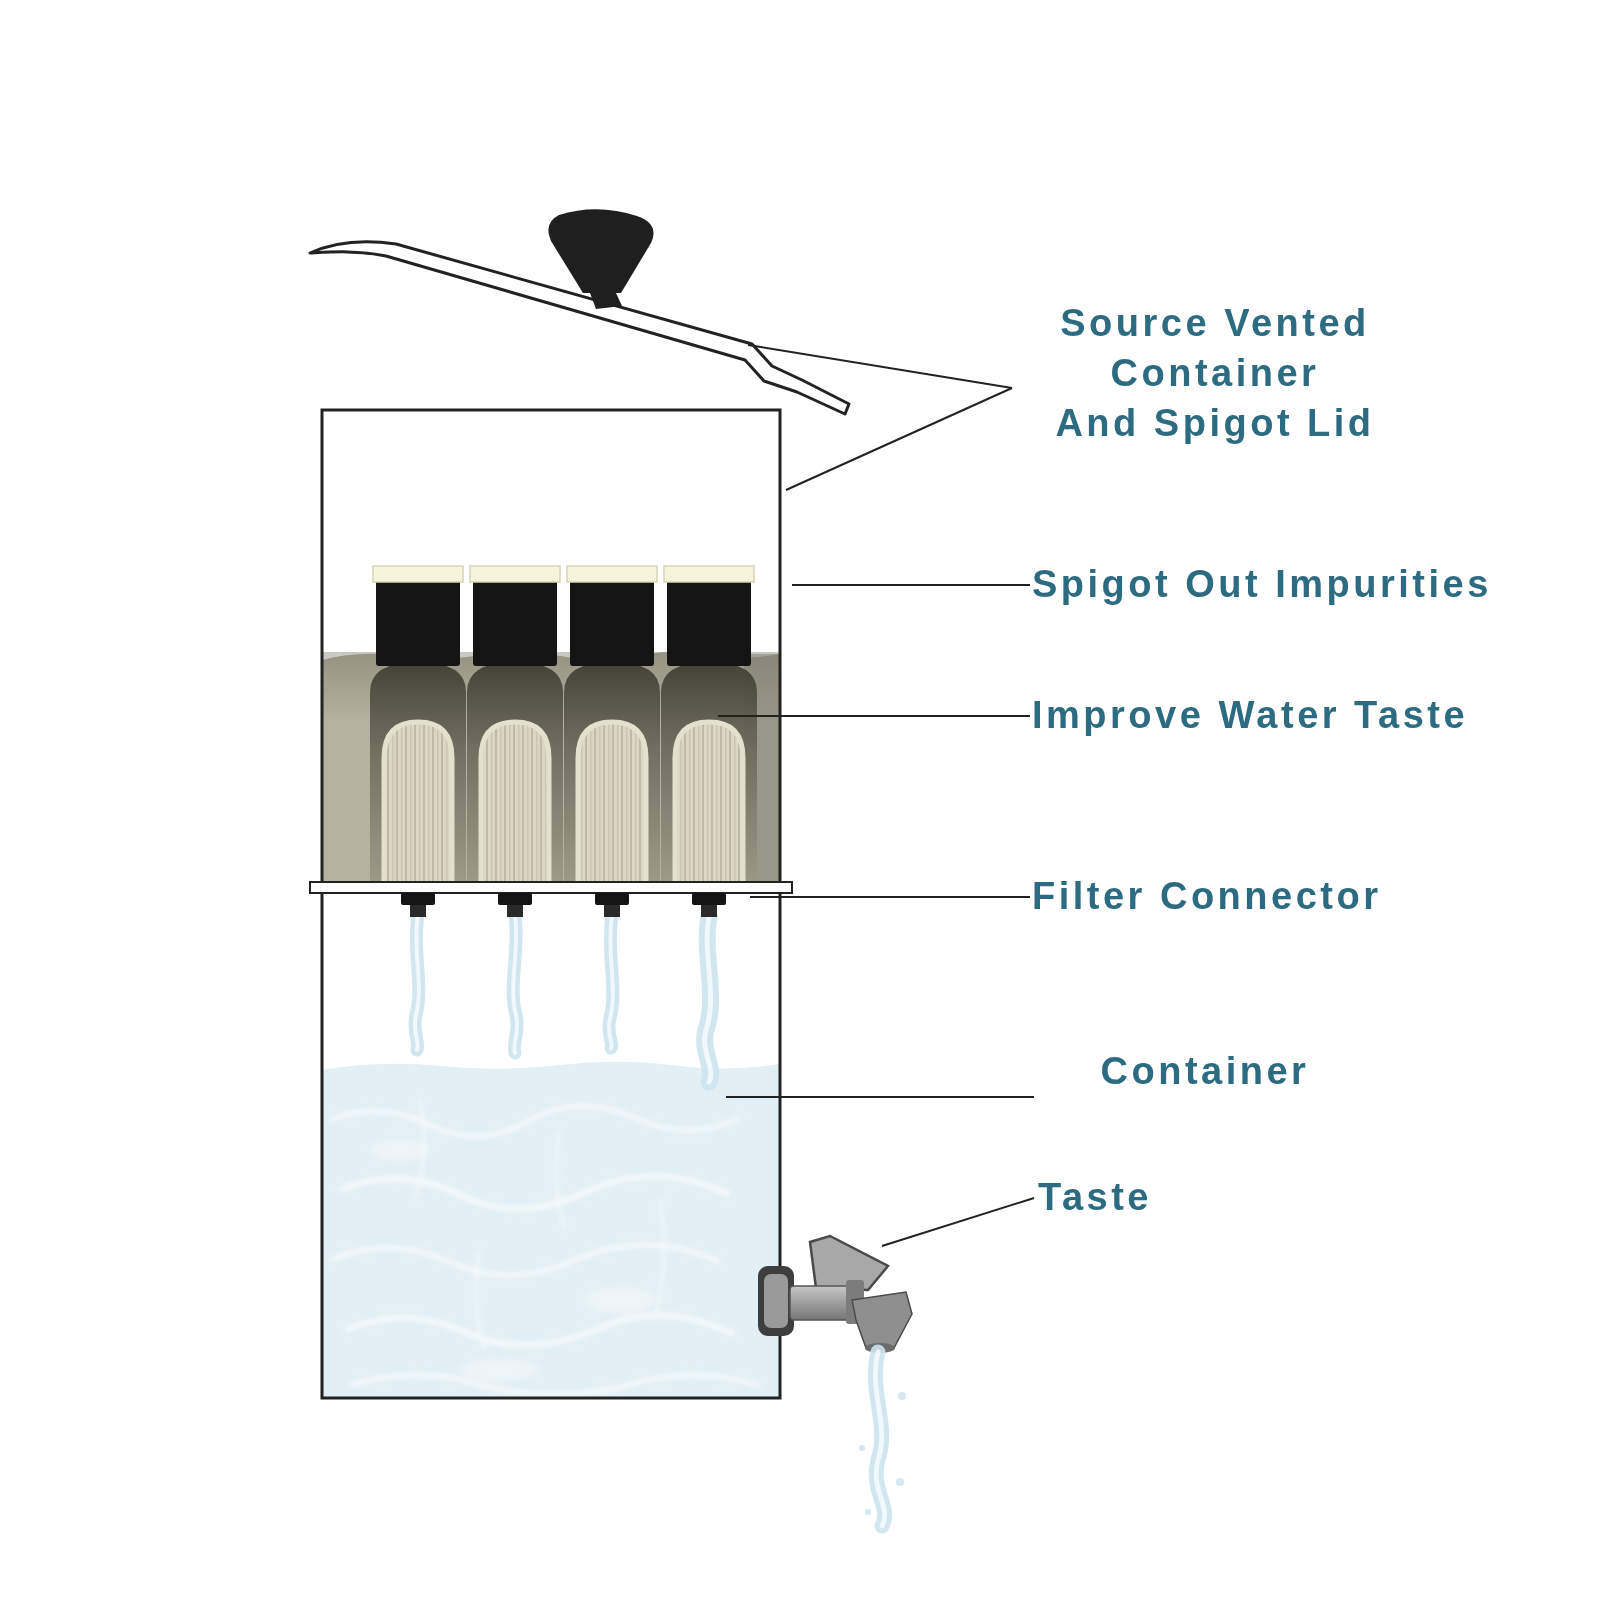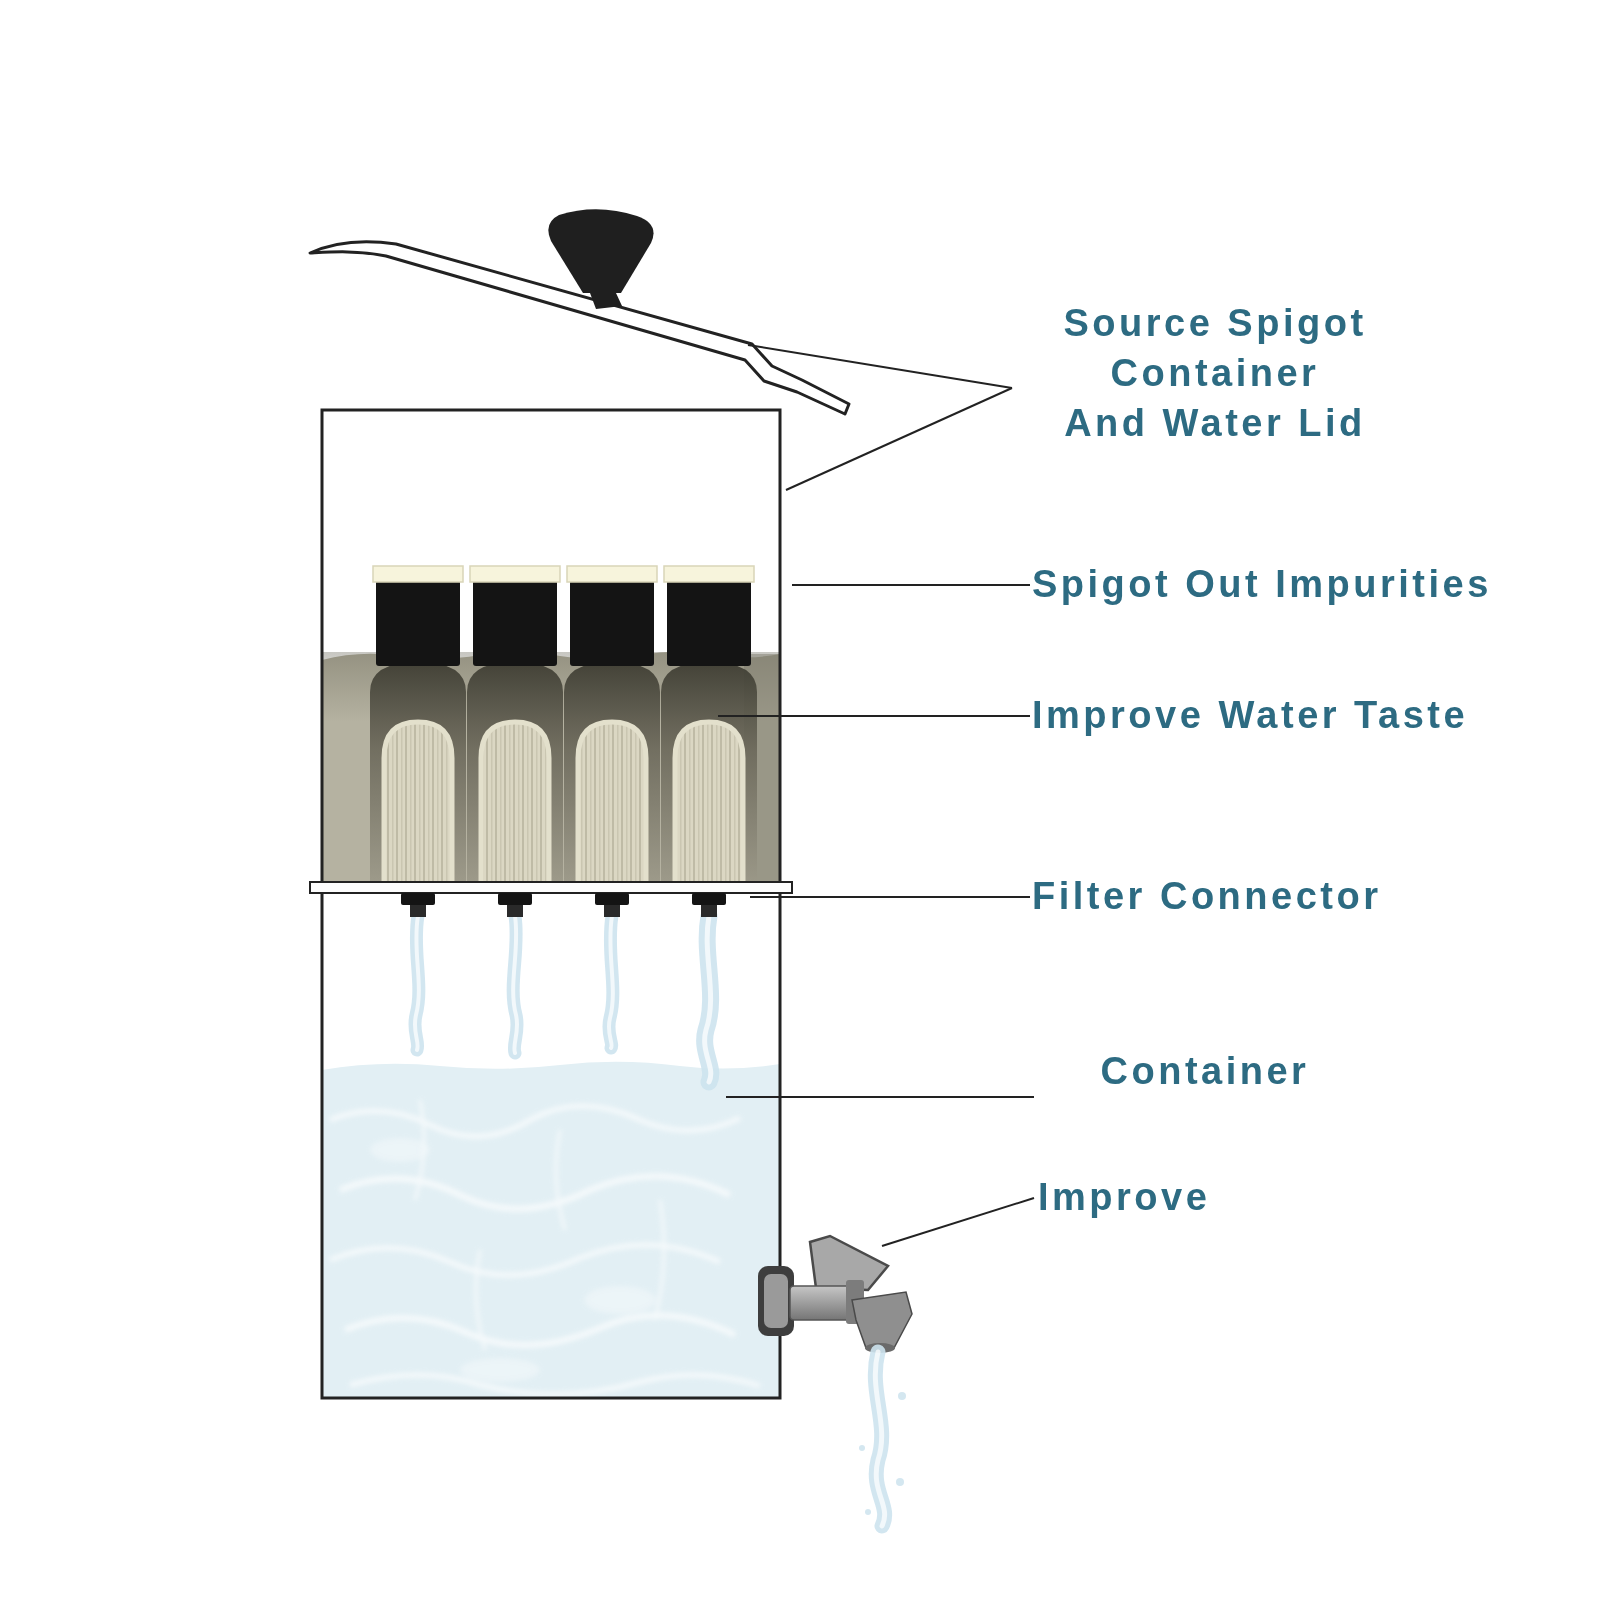--- a/index.html
+++ b/index.html
@@ -162,30 +162,30 @@
     <path d="M 786 490 L 1012 388"></path>
     <path d="M 792 585 L 1030 585"></path>
     <path d="M 718 716 L 1030 716"></path>
     <path d="M 750 897 L 1030 897"></path>
     <path d="M 726 1097 L 1034 1097"></path>
     <path d="M 882 1246 L 1034 1198"></path>
   </g>
 </svg>
 
 <div class="label lbl-source">
-  <div>Source Spigot</div>
+  <div>Source Vented</div>
   <div>Container</div>
-  <div>And Water Lid</div>
+  <div>And Spigot Lid</div>
 </div>
 
 <div class="label lbl-filter-out">Spigot Out Impurities</div>
 
 <div class="label lbl-improve">Improve Water Taste</div>
 
 <div class="label lbl-connector">Filter Connector</div>
 
 <div class="label lbl-purified">
   <div>Container</div>
 </div>
 
-<div class="label lbl-spigot">Improve</div>
+<div class="label lbl-spigot">Taste</div>
 
 </div>
 
 </body></html>

